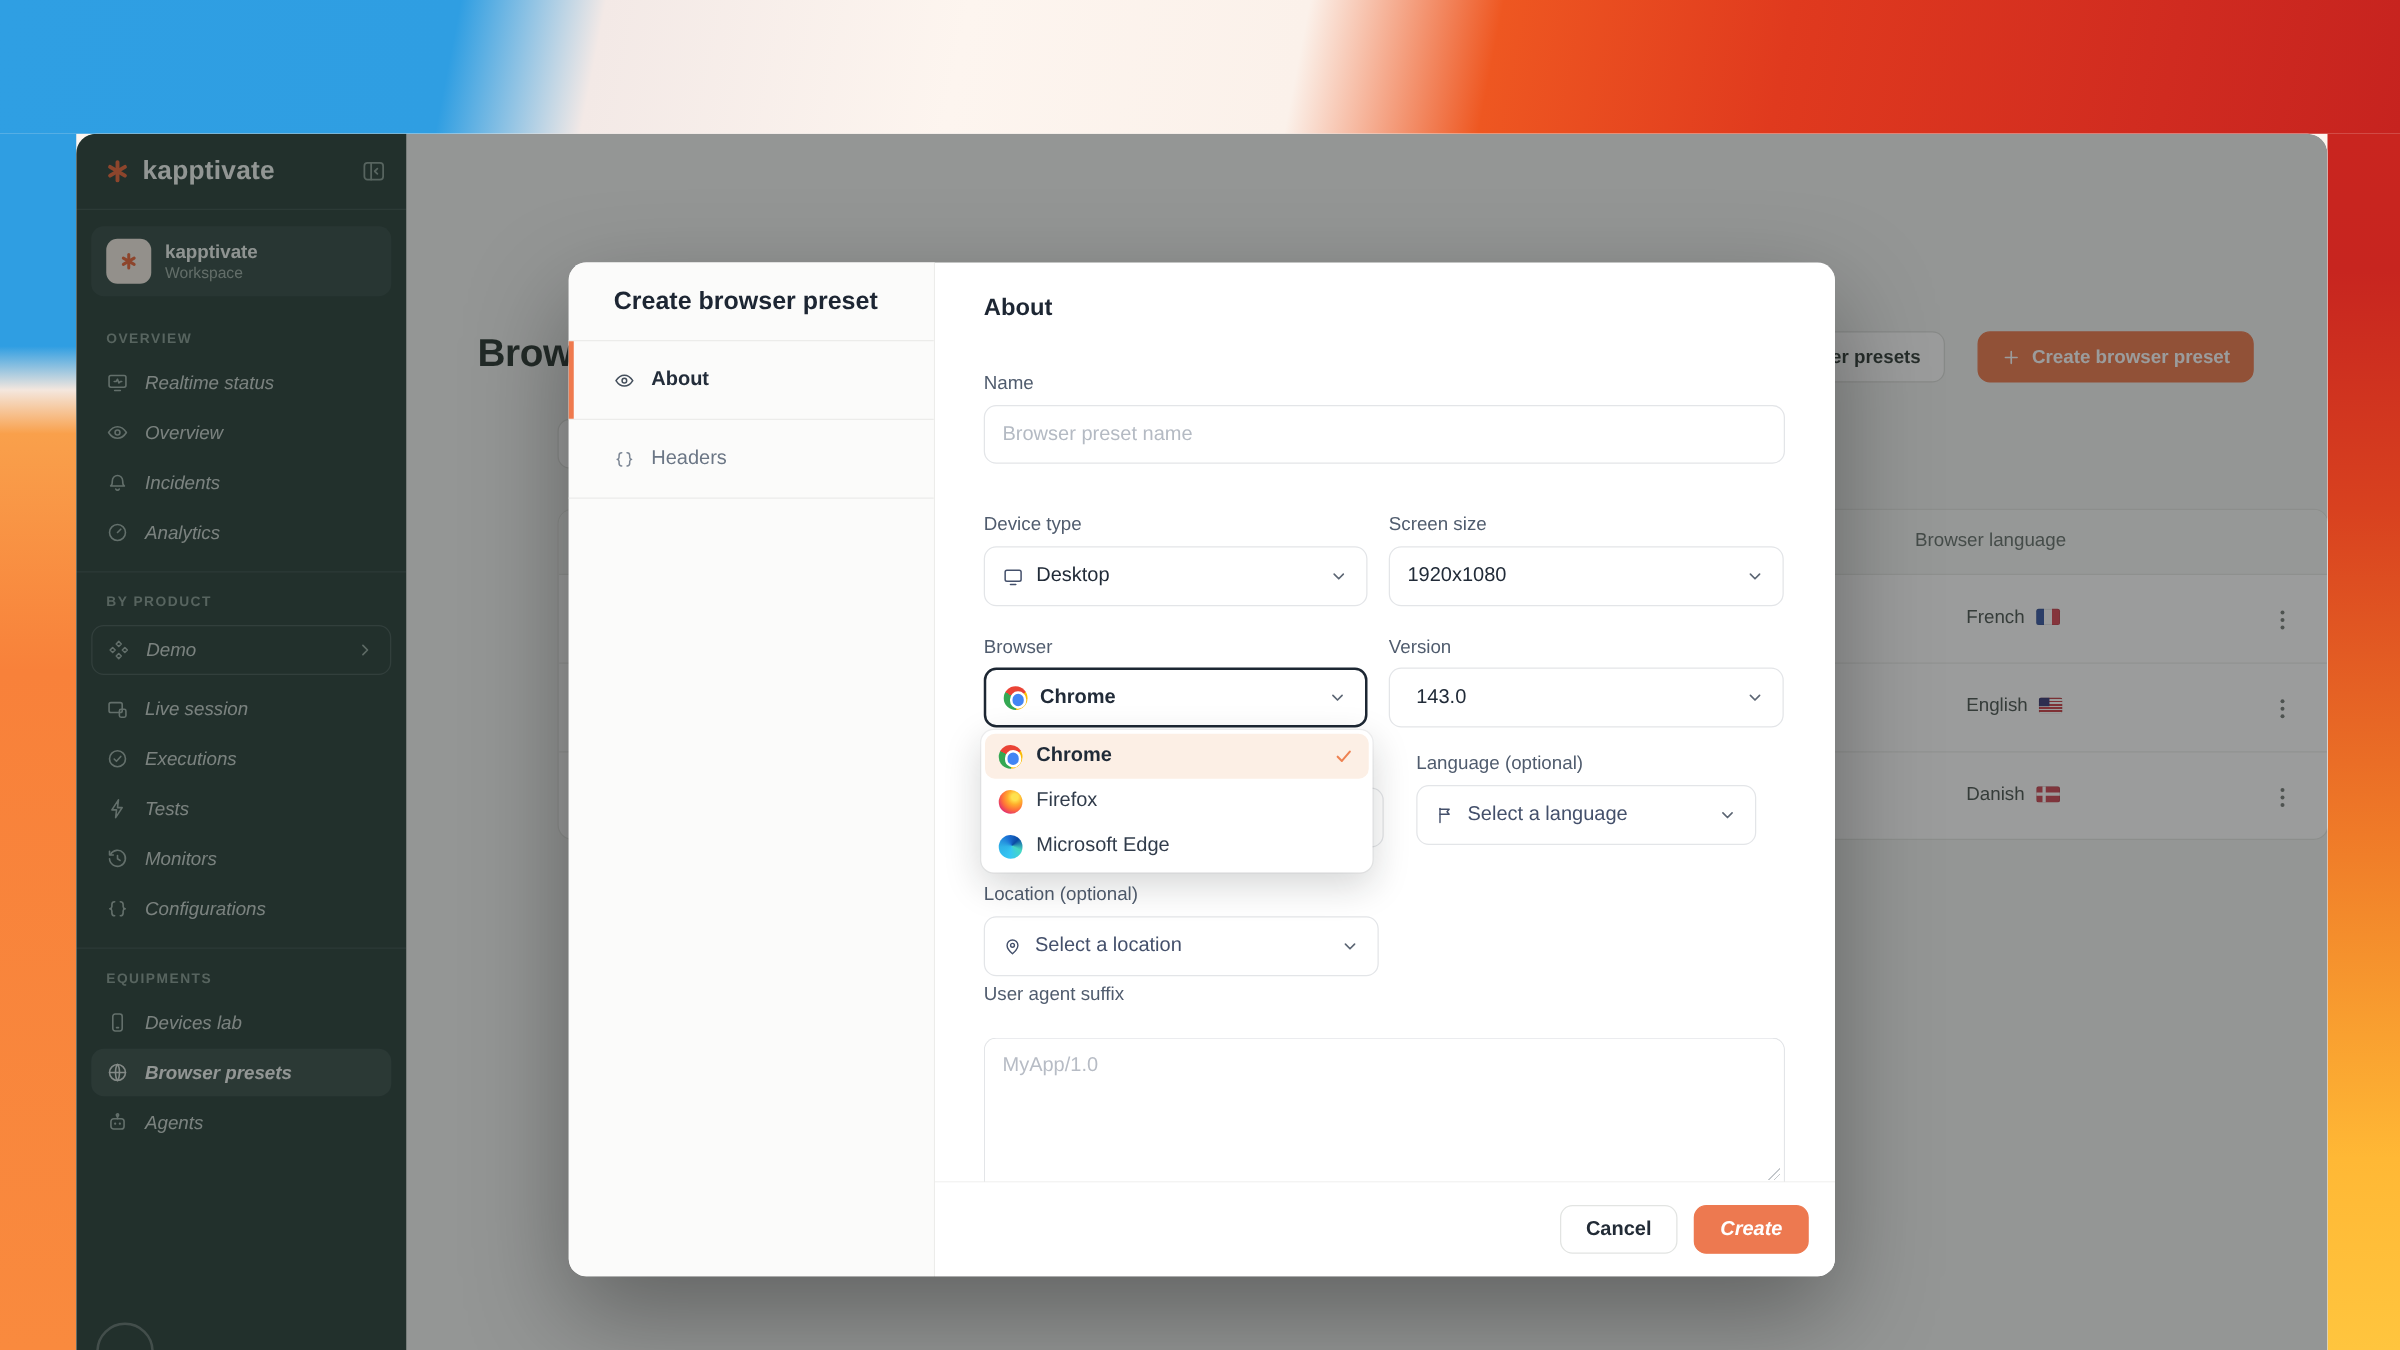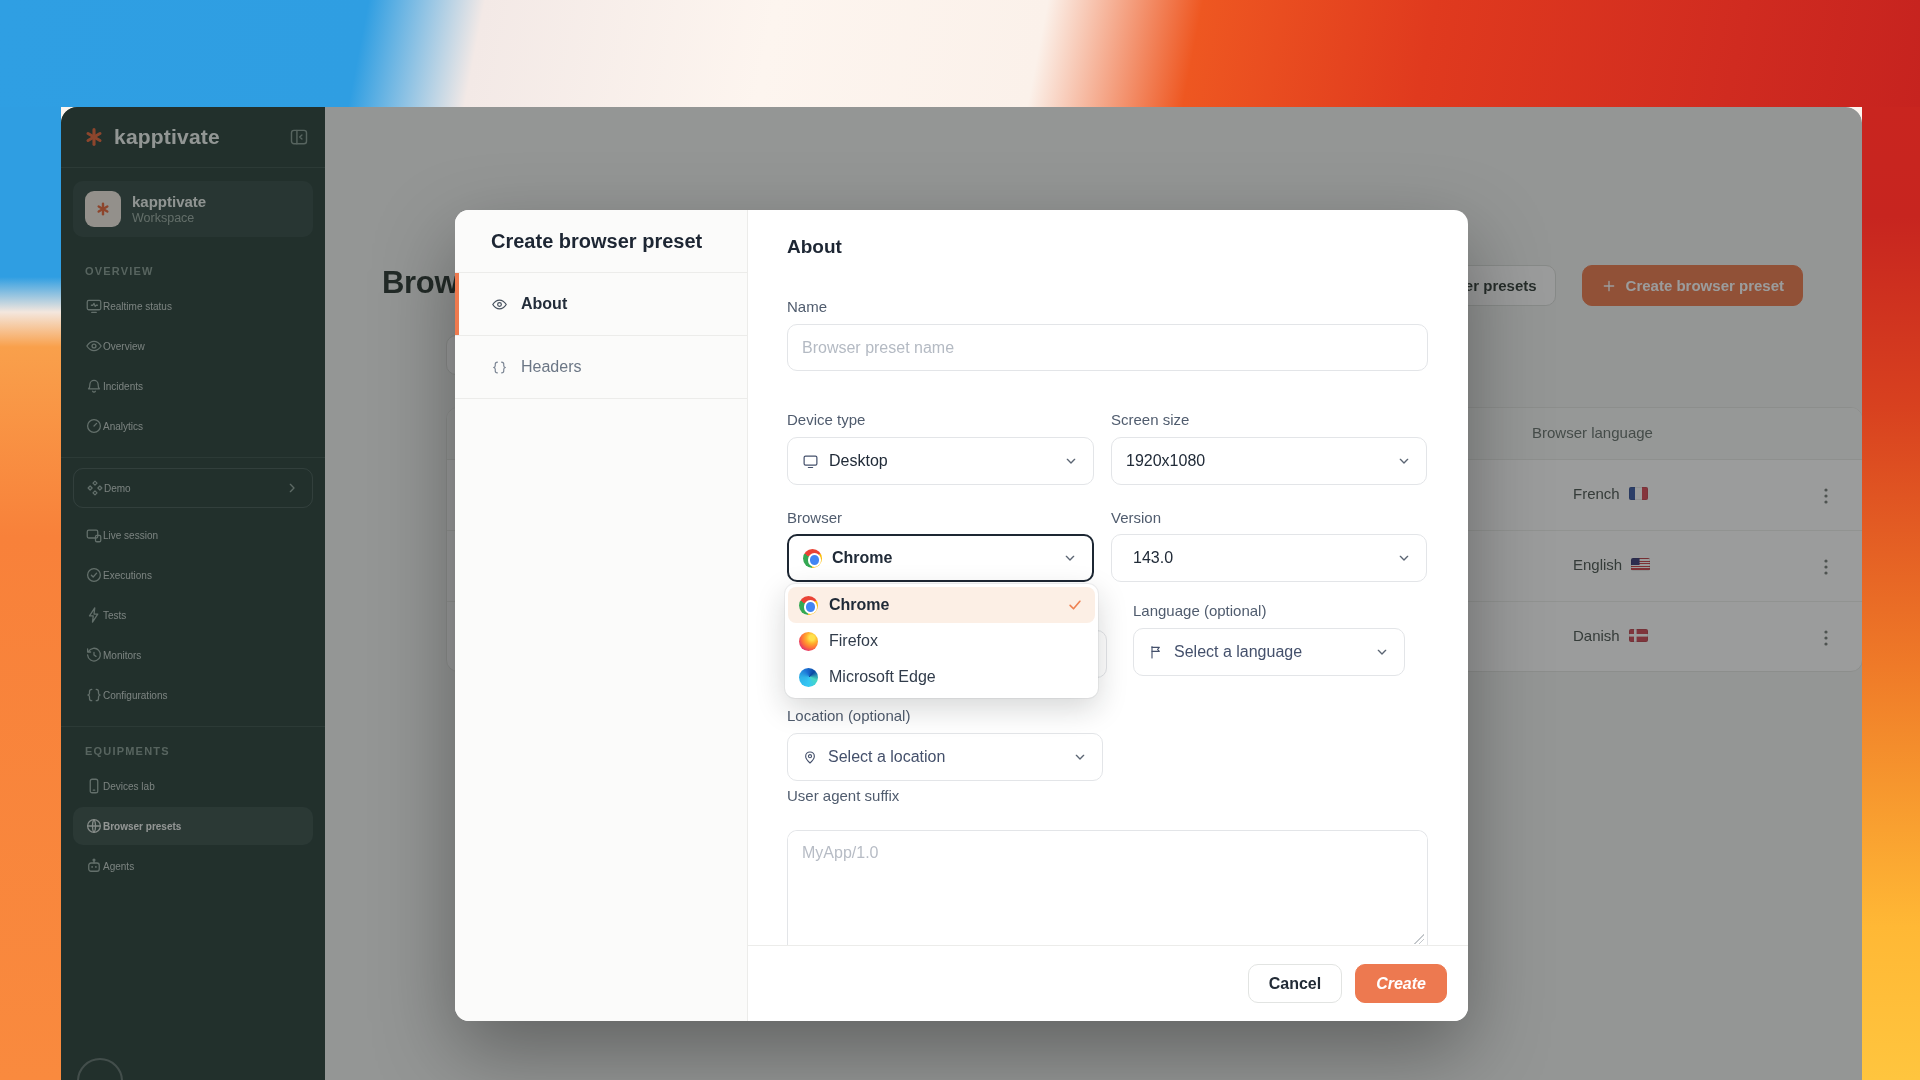--- a/index.html
+++ b/index.html
@@ -23,21 +23,21 @@
   .logo-mark { width:22px; height:22px; margin-right:9px; flex:none; }
   .logo-text { font-size:21px; font-weight:800; color:#eef4f0; letter-spacing:.2px; flex:1; }
   .collapse-btn { width:20px; height:20px; color:#7e948a; cursor:pointer; }
   .side-divider { height:1px; background:rgba(255,255,255,.09); }
   .ws-card { margin:13px 12px 10px; background:rgba(255,255,255,.06); border-radius:10px; padding:10px 12px; display:flex; align-items:center; gap:11px; cursor:pointer; }
   .ws-tile { width:36px; height:36px; border-radius:9px; background:#efe8df; display:flex; align-items:center; justify-content:center; flex:none; }
   .ws-name { font-size:15px; font-weight:700; color:#e9efeb; line-height:1.25; }
   .ws-sub { font-size:12.5px; color:#93a69d; }
   .side-section { padding:6px 0 10px; }
   .side-label { font-size:11px; letter-spacing:1.2px; font-weight:700; color:#7e948a; padding:12px 24px 8px; }
-  .side-item { display:flex; align-items:center; margin:2px 12px; padding:10px 12px; border-radius:10px; font-size:10px; color:#c2cec8; cursor:pointer; }
+  .side-item { display:flex; align-items:center; gap:13px; margin:2px 12px; padding:10px 12px; border-radius:10px; font-size:15px; color:#c2cec8; cursor:pointer;font-style:italic; }
   .side-item svg { flex:none; color:#95aaa1; }
   .side-item.active { background:rgba(255,255,255,.08); color:#eef3f0; font-weight:600; }
   .side-item.active svg { color:#d3ddd7; }
   .side-item.boxed { border:1px solid rgba(255,255,255,.14); margin:4px 12px 8px; }
   .side-item .spacer { flex:1; }
   .avatar-circle { position:absolute; left:16px; bottom:-24px; width:46px; height:46px; border-radius:50%; border:2px solid rgba(255,255,255,.28); }
   .braces-glyph { color:#95aaa1; }
 
   
   .content { position:absolute; left:264px; top:0; right:0; bottom:0; }
@@ -178,20 +178,21 @@
         <svg class="ic" width="18" height="18" viewBox="0 0 24 24" fill="none" stroke="currentColor" stroke-width="1.7" stroke-linecap="round" stroke-linejoin="round">
             <circle cx="12" cy="12" r="8.5"></circle>
             <path d="M12 12l3.5-3.5"></path>
           </svg>
         <span>Analytics</span>
       </div>
     </div>
     <div class="side-divider"></div>
 
     <div class="side-section">
+      <div class="side-label">BY PRODUCT</div>
       <div class="side-item boxed">
         <svg class="ic" width="18" height="18" viewBox="0 0 24 24" fill="none" stroke="currentColor" stroke-width="1.6" stroke-linejoin="round">
             <path d="M12 2.8l2.7 2.7L12 8.2 9.3 5.5z"></path>
             <path d="M5.5 9.3l2.7 2.7-2.7 2.7L2.8 12z"></path>
             <path d="M18.5 9.3l2.7 2.7-2.7 2.7L15.8 12z"></path>
             <path d="M12 15.8l2.7 2.7L12 21.2l-2.7-2.7z"></path>
           </svg>
         <span>Demo</span>
         <span class="spacer"></span>
         <svg class="ic" width="16" height="16" viewBox="0 0 24 24" fill="none" stroke="#8aa096" stroke-width="2" stroke-linecap="round" stroke-linejoin="round">

